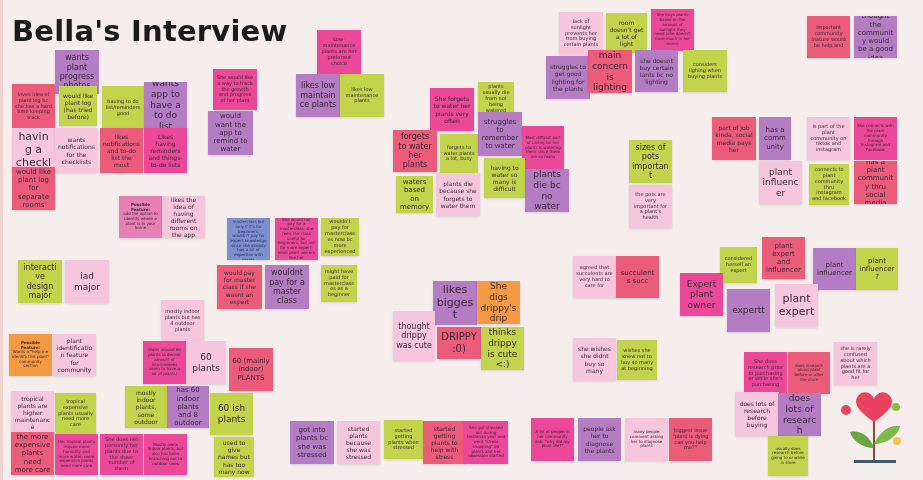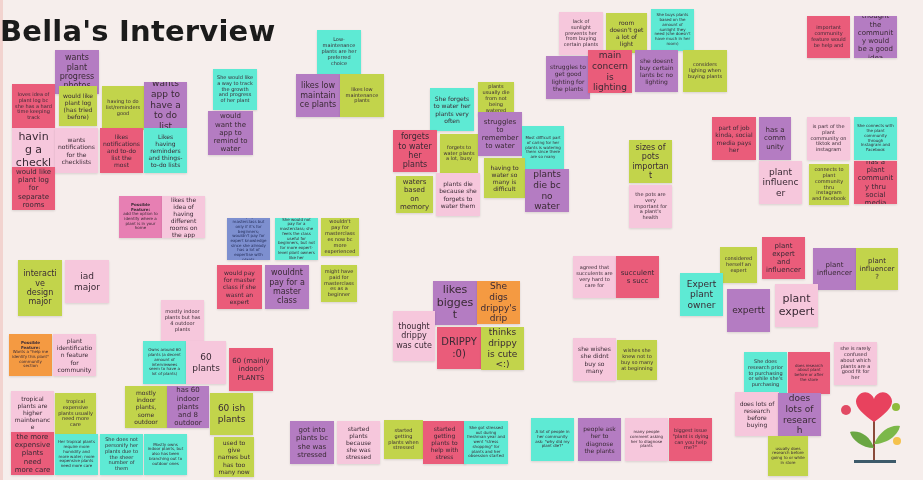--- a/index.html
+++ b/index.html
@@ -1,24 +1,24 @@
 <!DOCTYPE html>
 <html><head>
 <meta charset="utf-8">
 <style>
   html,body{margin:0;padding:0;}
   body{width:923px;height:480px;background:#f6eeec;position:relative;overflow:hidden;font-family:"Liberation Sans",sans-serif;}
   .edge{position:absolute;left:0;top:0;width:3px;height:480px;background:#f2d3cf;}
-  .title{position:absolute;left:0;top:14px;font-family:"DejaVu Sans",sans-serif;font-weight:bold;font-size:29px;color:#1b1b1b;letter-spacing:0.2px;white-space:nowrap;}
+  .title{position:absolute;left:12px;top:14px;font-family:"DejaVu Sans",sans-serif;font-weight:bold;font-size:29px;color:#1b1b1b;letter-spacing:0.2px;white-space:nowrap;}
   .note{position:absolute;box-sizing:border-box;display:flex;align-items:center;justify-content:center;text-align:center;padding:3px;color:#3a2a35;line-height:1.18;box-shadow:0 1px 2px rgba(0,0,0,0.12);overflow:hidden;word-break:break-word;font-family:"DejaVu Sans",sans-serif;}
   .pink{background:#f6c7dc;}
   .red{background:#ea5c7a;}
   .purple{background:#b47cc2;}
   .green{background:#c2d44b;}
-  .blue{background:#5eead4;}
+  .blue{background:#ec4899;}
   .orange{background:#f49a42;}
   .indigo{background:#7d8fcf;}
   .magenta{background:#e77fb3;}
   .f4{font-size:4px;} .f5{font-size:5px;} .f6{font-size:6px;} .f7{font-size:7px;} .f8{font-size:8px;} .f9{font-size:9px;} .f10{font-size:10px;} .f11{font-size:11px;}
   .illus{position:absolute;left:840px;top:390px;width:70px;height:80px;}
 </style>
 </head>
 <body>
 
 <div class="edge"></div>
@@ -73,34 +73,34 @@
 
 <div class="note green f8" style="left:629px;top:140px;width:43px;height:43px;">sizes of pots important</div>
 <div class="note pink f5" style="left:629px;top:185px;width:43px;height:43px;">the pots are very important for a plant's health</div>
 
 <div class="note magenta f4" style="left:119px;top:196px;width:43px;height:42px;flex-direction:column;">
   <span style="font-weight:bold;">Possible Feature:</span>
   <span>add the option to identify where a plant is in your home</span>
 </div>
 <div class="note pink f6" style="left:162px;top:196px;width:43px;height:42px;">likes the idea of having different rooms on the app</div>
 
-<div class="note green f8" style="left:18px;top:260px;width:44px;height:56px;">interactive design major</div>
+<div class="note green f8" style="left:18px;top:260px;width:44px;height:43px;">interactive design major</div>
 <div class="note pink f9" style="left:65px;top:260px;width:44px;height:43px;">iad major</div>
 
 <div class="note indigo f4" style="left:227px;top:218px;width:43px;height:42px;color:#25305c;">would pay for a masterclass but only if it's for beginners; wouldn't pay for expert knowledge since she already has a lot of expertise with plants</div>
 <div class="note blue f4" style="left:275px;top:218px;width:43px;height:42px;">She would not pay for a masterclass; she feels the class useful for beginners, but not for more expert-level plant owners like her</div>
 <div class="note green f5" style="left:321px;top:218px;width:38px;height:38px;">wouldn't pay for masterclasses now bc more experienced</div>
 <div class="note red f6" style="left:217px;top:265px;width:45px;height:44px;">would pay for master class if she wasnt an expert</div>
 <div class="note purple f8" style="left:265px;top:265px;width:44px;height:44px;">wouldnt pay for a master class</div>
 <div class="note green f5" style="left:321px;top:265px;width:36px;height:37px;">might have paid for masterclasses as a beginner</div>
 
 <div class="note purple f11" style="left:433px;top:281px;width:44px;height:44px;">likes biggest</div>
 <div class="note orange f9" style="left:477px;top:281px;width:43px;height:43px;">She digs drippy's drip</div>
 <div class="note pink f8" style="left:393px;top:311px;width:42px;height:50px;">thought drippy was cute</div>
-<div class="note red f10" style="left:437px;top:327px;width:44px;height:42px;">DRIPPY :0)</div>
+<div class="note red f10" style="left:437px;top:327px;width:44px;height:32px;">DRIPPY :0)</div>
 <div class="note green f9" style="left:481px;top:327px;width:43px;height:43px;">thinks drippy is cute &lt;:)</div>
 
 <div class="note pink f5" style="left:573px;top:256px;width:43px;height:42px;">agreed that succulents are very hard to care for</div>
 <div class="note red f7" style="left:616px;top:256px;width:43px;height:42px;">succulents succ</div>
 
 <div class="note green f5" style="left:720px;top:247px;width:37px;height:36px;">considered herself an expert</div>
 <div class="note red f7" style="left:762px;top:237px;width:43px;height:42px;">plant expert and influencer</div>
 <div class="note purple f7" style="left:813px;top:248px;width:43px;height:42px;">plant influencer</div>
 <div class="note green f7" style="left:856px;top:248px;width:42px;height:42px;">plant influencer ?</div>
 <div class="note blue f9" style="left:680px;top:273px;width:43px;height:43px;">Expert plant owner</div>

